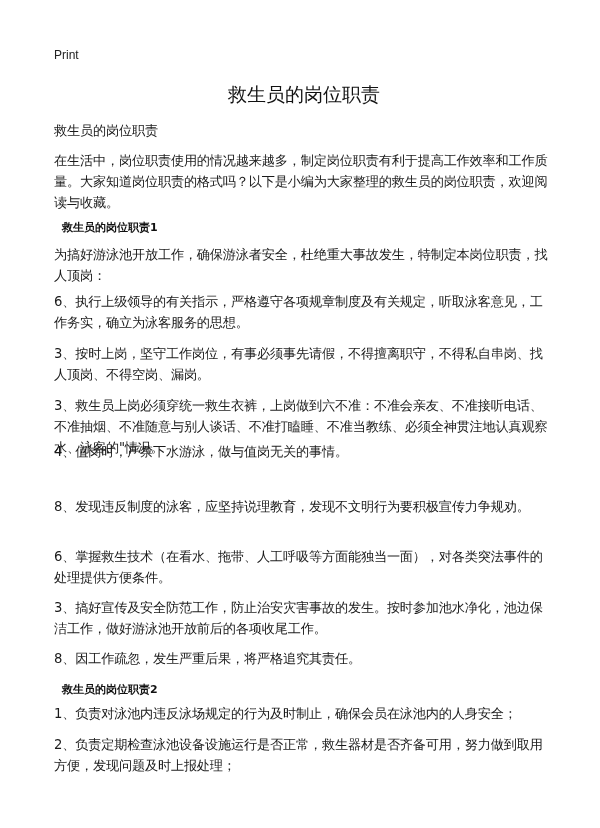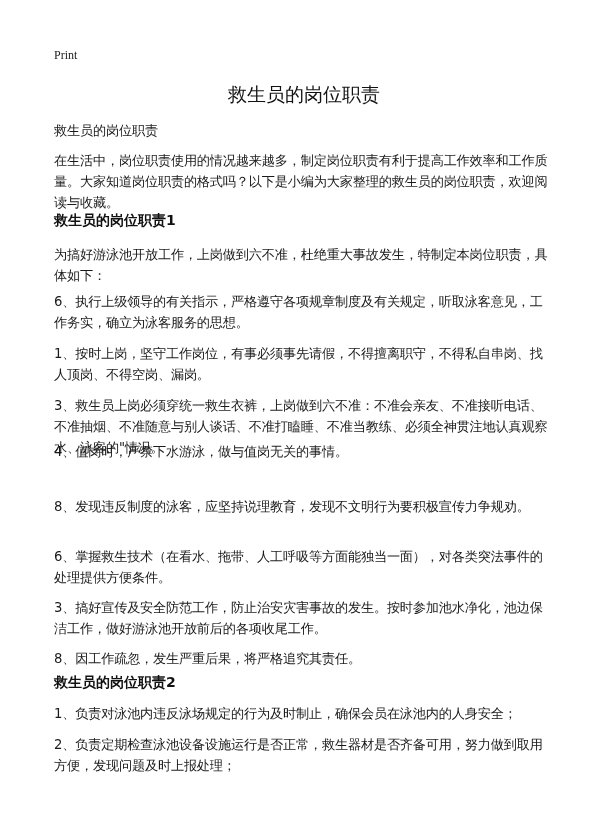--- a/index.html
+++ b/index.html
@@ -1,35 +1,35 @@
 <!DOCTYPE html>
 <html><head>
 <meta charset="utf-8">
 <style>
   html, body { margin: 0; padding: 0; background: #ffffff; }
   body { width: 600px; height: 828px; overflow: hidden; position: relative; color: #111; }
   .page { position: absolute; left: 54px; top: 0; width: 500px; font-family: "DejaVu Sans", sans-serif; }
-  .print { position: absolute; top: 48px; left: 0; font-family: Liberation Serif, serif; font-size: 12px; color: #222; }
+  .print { position: absolute; top: 48px; left: 0; font-family: Liberation Sans, sans-serif; font-size: 12px; color: #222; }
   .title { position: absolute; top: 82px; left: 0; width: 500px; text-align: center; font-size: 19px; font-weight: normal; color: #111; margin: 0; }
   .p { position: absolute; left: 0; width: 498px; font-size: 13.2px; line-height: 21px; margin: 0; color: #1a1a1a; letter-spacing: -0.2px; }
-  .h { position: absolute; left: 0; font-size: 14px; font-weight: bold; margin: 0; color: #111; }
+  .h { position: absolute; left: 0; font-size: 11px; font-weight: bold; margin: 8px; color: #111; }
 </style>
 </head>
 <body>
 
 <div class="page">
   <a class="print">Print</a>
   <h1 class="title">救生员的岗位职责</h1>
   <p class="p" style="top:120px">救生员的岗位职责</p>
   <p class="p" style="top:150px">在生活中，岗位职责使用的情况越来越多，制定岗位职责有利于提高工作效率和工作质量。大家知道岗位职责的格式吗？以下是小编为大家整理的救生员的岗位职责，欢迎阅读与收藏。</p>
 
   <h2 class="h" style="top:212px">救生员的岗位职责1</h2>
-  <p class="p" style="top:244px">为搞好游泳池开放工作，上岗做到六不准，杜绝重大事故发生，特制定本岗位职责，具体如下：</p>
+  <p class="p" style="top:244px">为搞好游泳池开放工作，确保游泳者安全，杜绝重大事故发生，特制定本岗位职责，找人顶岗：</p>
   <p class="p" style="top:291px">6、执行上级领导的有关指示，严格遵守各项规章制度及有关规定，听取泳客意见，工作务实，确立为泳客服务的思想。</p>
-  <p class="p" style="top:343px">1、按时上岗，坚守工作岗位，有事必须事先请假，不得擅离职守，不得私自串岗、找人顶岗、不得空岗、漏岗。</p>
+  <p class="p" style="top:343px">3、按时上岗，坚守工作岗位，有事必须事先请假，不得擅离职守，不得私自串岗、找人顶岗、不得空岗、漏岗。</p>
   <p class="p" style="top:395px">3、救生员上岗必须穿统一救生衣裤，上岗做到六不准：不准会亲友、不准接听电话、不准抽烟、不准随意与别人谈话、不准打瞌睡、不准当教练、必须全神贯注地认真观察水、泳客的"情况。</p>
   <p class="p" style="top:441px">4、值岗时，严禁下水游泳，做与值岗无关的事情。</p>
   <p class="p" style="top:496px">8、发现违反制度的泳客，应坚持说理教育，发现不文明行为要积极宣传力争规劝。</p>
   <p class="p" style="top:546px">6、掌握救生技术（在看水、拖带、人工呼吸等方面能独当一面），对各类突法事件的处理提供方便条件。</p>
   <p class="p" style="top:597px">3、搞好宣传及安全防范工作，防止治安灾害事故的发生。按时参加池水净化，池边保洁工作，做好游泳池开放前后的各项收尾工作。</p>
   <p class="p" style="top:648px">8、因工作疏忽，发生严重后果，将严格追究其责任。</p>
 
   <h2 class="h" style="top:674px">救生员的岗位职责2</h2>
   <p class="p" style="top:703px">1、负责对泳池内违反泳场规定的行为及时制止，确保会员在泳池内的人身安全；</p>
   <p class="p" style="top:734px">2、负责定期检查泳池设备设施运行是否正常，救生器材是否齐备可用，努力做到取用方便，发现问题及时上报处理；</p>

